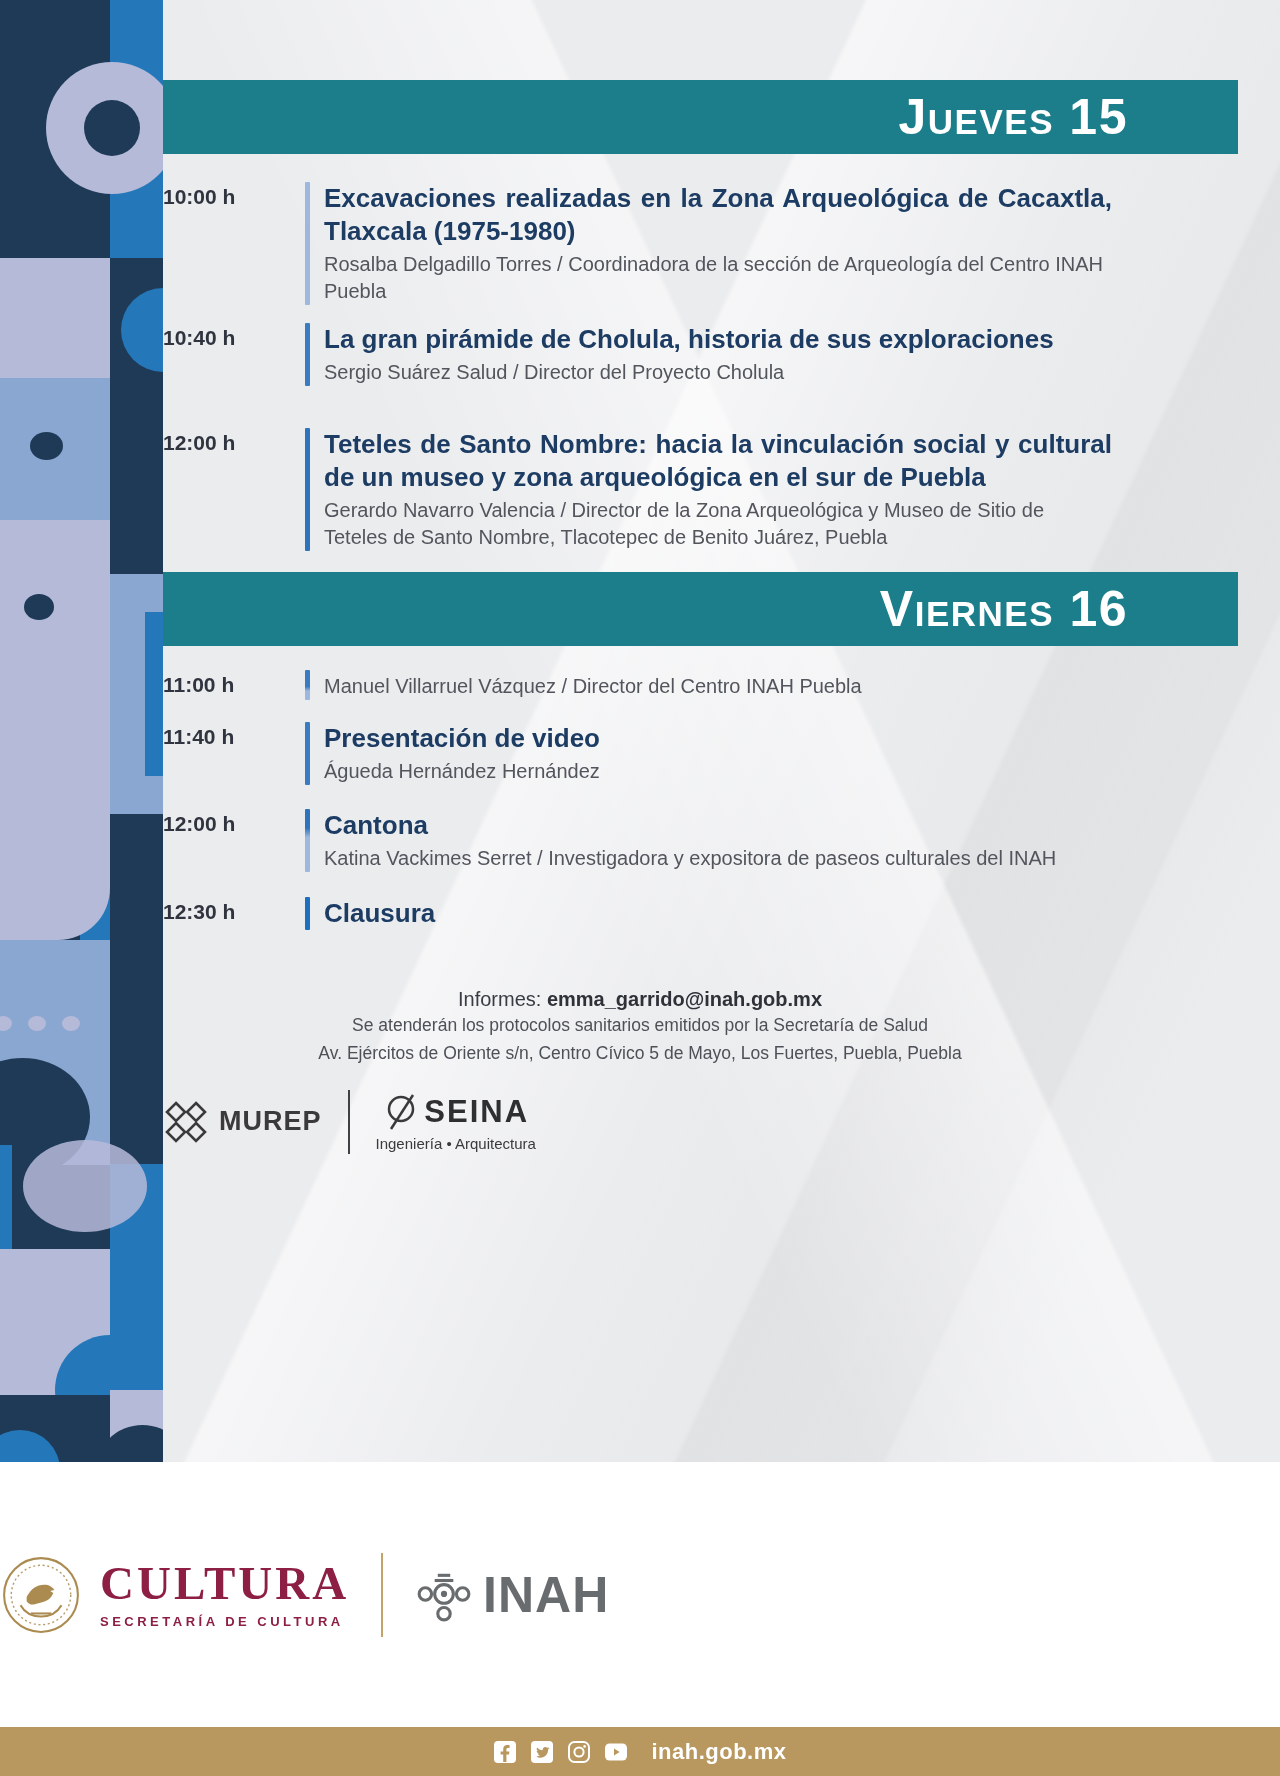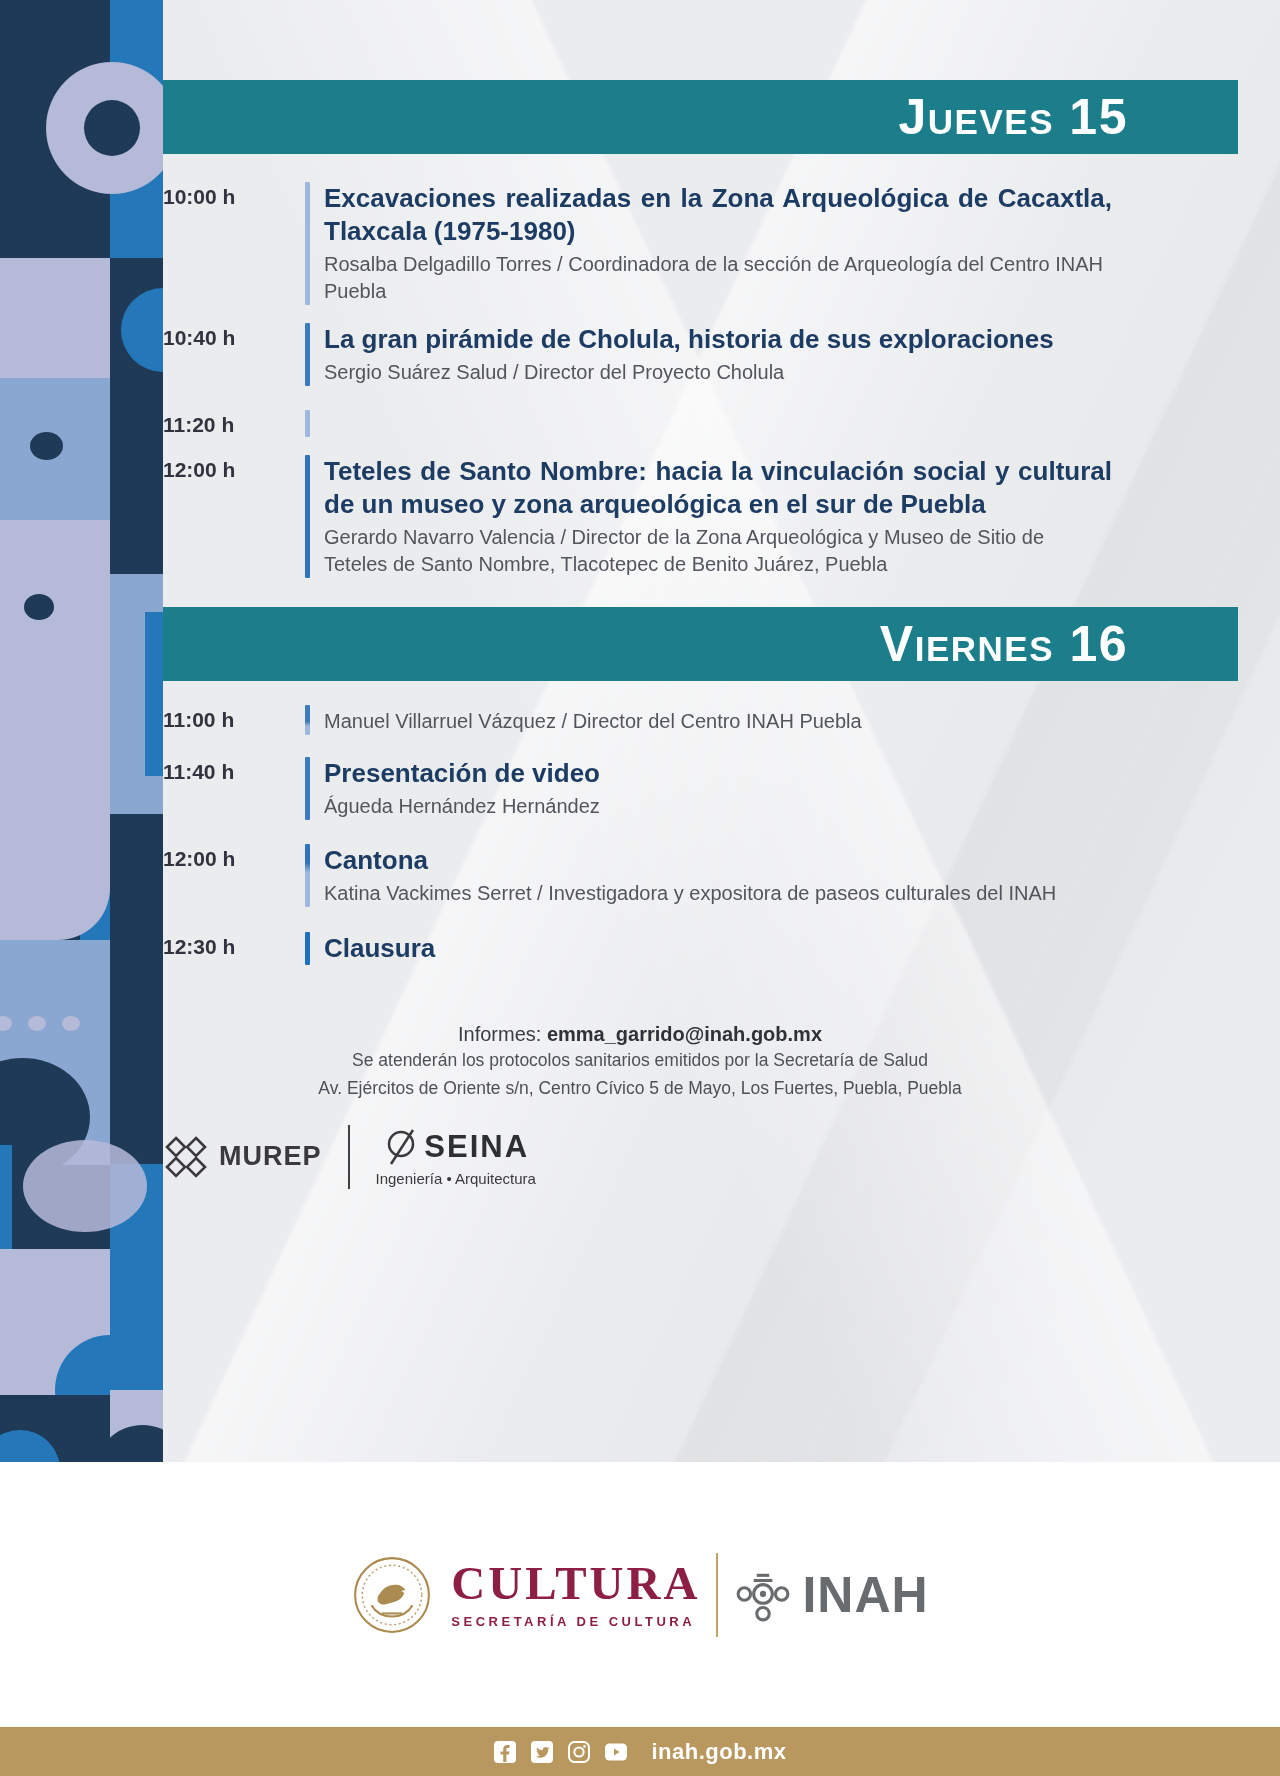--- a/index.html
+++ b/index.html
@@ -21,21 +21,21 @@
   
   .mosaic { position:absolute; left:0; top:0; width:163px; height:1462px; overflow:hidden; background:#1e3a57; }
   .mosaic div { position:absolute; }
 
   
   .content { position:absolute; left:163px; top:0; width:1075px; }
 
   .banner { height:74px; background:#1b7e8a; display:flex; align-items:center; justify-content:flex-end; padding-right:110px; box-sizing:border-box; }
   .banner-label { color:#fff; font-weight:700; font-size:50px; letter-spacing:1.5px; font-variant:small-caps; line-height:1; }
   .banner-1 { margin-top:80px; }
-  .banner-2 { margin-top:29px; }
+  .banner-2 { margin-top:21px; }
 
   .item { display:flex; align-items:stretch; }
   .item .time { flex:none; width:132px; text-align:left; font-weight:700; font-size:21px; color:#30343f; padding-top:3px; box-sizing:border-box; }
   .item .bar { flex:none; width:5px; margin-left:10px; border-radius:1px; }
   .bar-light  { background:#9db7de; }
   .bar-mid    { background:#3b7cc0; }
   .bar-mid2   { background:#2e74bc; }
   .bar-strong { background:#1d6fbf; }
   .bar-grad1  { background:linear-gradient(#3b7cc0 55%, #9db7de 70%); }
   .bar-grad2  { background:linear-gradient(#2e74bc 30%, #9db7de 45%); }
@@ -55,21 +55,21 @@
   .sponsors { width:954px; margin-top:24px; display:flex; align-items:center; gap:26px; }
   .sponsor { display:flex; align-items:center; gap:10px; }
   .murep-text { font-weight:700; font-size:27px; letter-spacing:1px; color:#3a3a3c; }
   .sponsor-divider { width:2px; height:64px; background:#3f4144; }
   .seina-block { display:flex; flex-direction:column; align-items:center; }
   .seina-top { display:flex; align-items:center; gap:0; }
   .seina-text { font-weight:700; font-size:31px; letter-spacing:2px; color:#2e2f31; }
   .seina-sub { font-size:15px; color:#3a3a3c; margin-top:2px; }
 
   .footer-white { position:absolute; left:0; top:1462px; width:1280px; height:265px; background:#ffffff;
-    display:flex; align-items:center; justify-content:center; gap:16px; }
+    display:flex; align-items:center; justify-content:flex-start; gap:32px; }
   .cultura-block { display:flex; align-items:center; gap:18px; }
   .cultura-text { display:flex; flex-direction:column; }
   .cultura-word { font-family:"Liberation Serif", serif; font-weight:700; font-size:47px; letter-spacing:3px; color:#8d1f45; line-height:1; }
   .cultura-sub { font-weight:700; font-size:13px; letter-spacing:3.5px; color:#8d1f45; margin-top:7px; }
   .footer-divider { width:2px; height:84px; background:#c3a367; }
   .inah-block { display:flex; align-items:center; gap:10px; }
   .inah-word { font-weight:700; font-size:50px; letter-spacing:1px; color:#696c6f; line-height:1; }
 
   .bottom-bar { position:absolute; left:0; top:1727px; width:1280px; height:49px; background:#b8985f;
     display:flex; align-items:center; justify-content:center; gap:13px; }
@@ -132,21 +132,20 @@
   <div class="item mt-j1">
     <div class="time">10:40 h</div>
     <div class="bar bar-mid"></div>
     <div class="item-body">
       <div class="title">La gran pirámide de Cholula, historia de sus exploraciones</div>
       <div class="speaker">Sergio Suárez Salud / Director del Proyecto Cholula</div>
     </div>
   </div>
 
   <div class="item mt-j2">
-    <div class="time">11:20 h</div>
     <div class="bar bar-light"></div>
   </div>
 
   <div class="item mt-j3">
     <div class="time">12:00 h</div>
     <div class="bar bar-mid2"></div>
     <div class="item-body">
       <div class="title">Teteles de Santo Nombre: hacia la vinculación social y cultural de un museo y zona arqueológica en el sur de Puebla</div>
       <div class="speaker">Gerardo Navarro Valencia / Director de la Zona Arqueológica y Museo de Sitio de Teteles de Santo Nombre, Tlacotepec de Benito Juárez, Puebla</div>
     </div>

